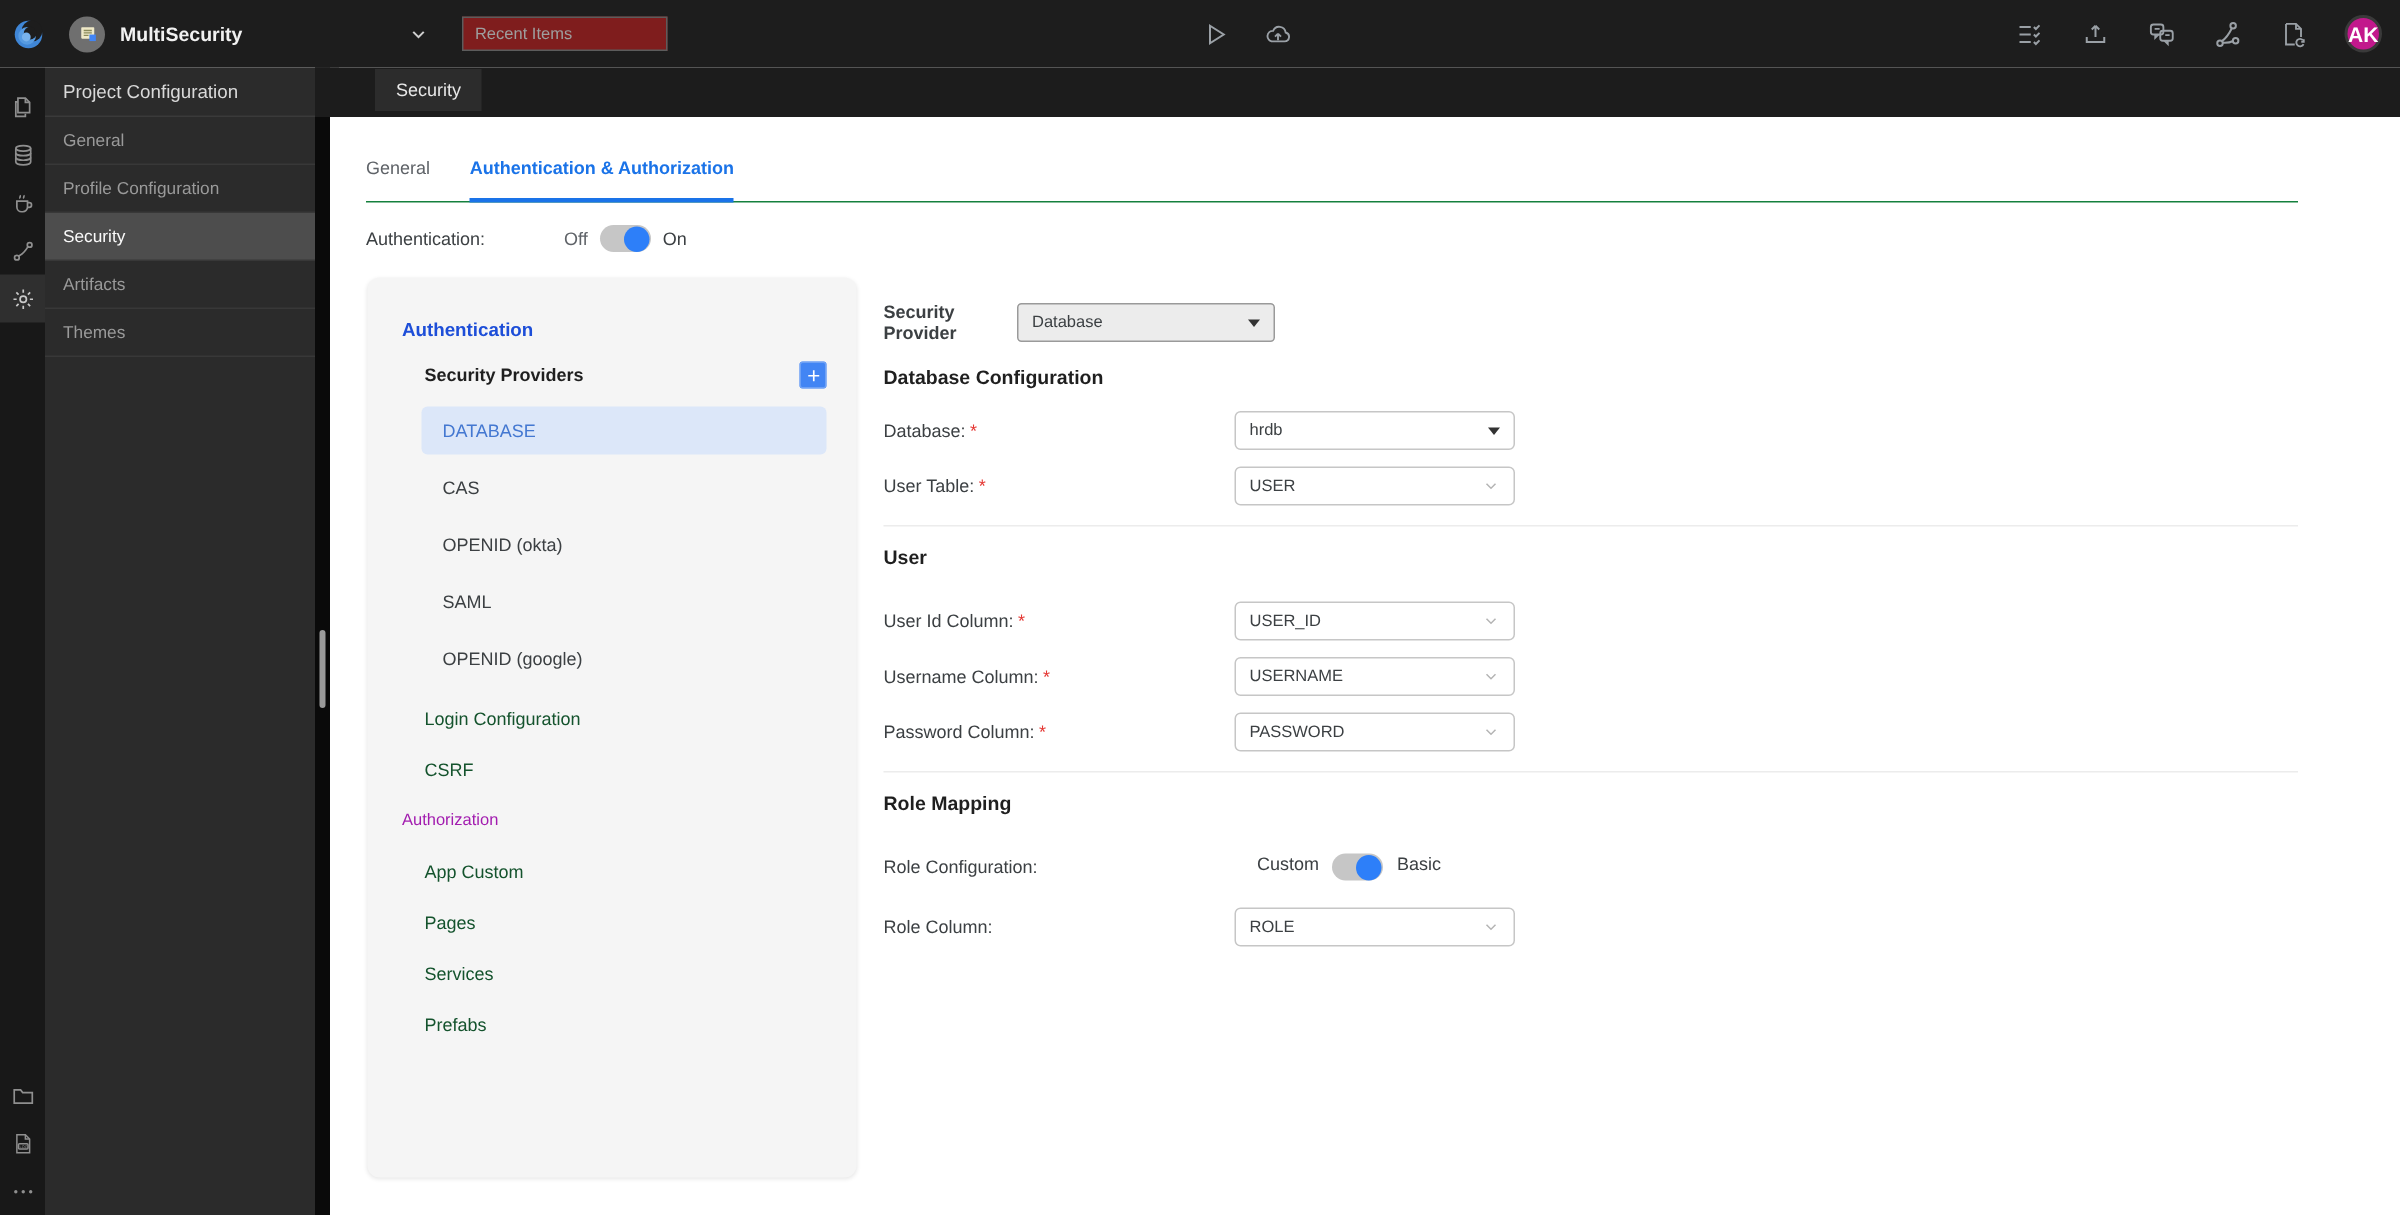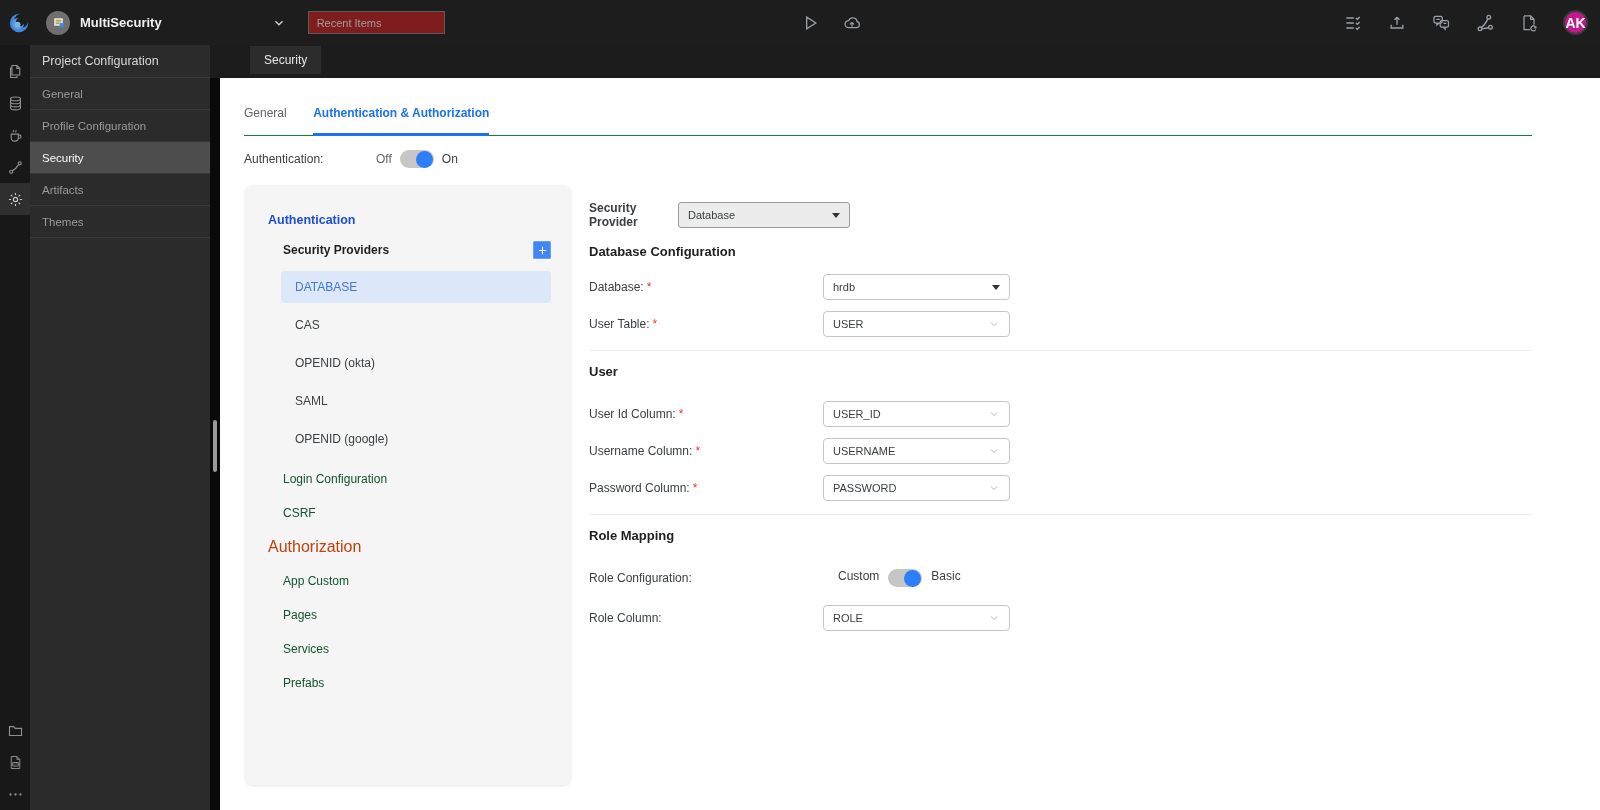--- a/index.html
+++ b/index.html
@@ -62,21 +62,21 @@
     border-radius:8px; box-shadow:0 1px 3px rgba(0,0,0,0.10); padding:28px 20px 0 23px; overflow:hidden; }
   .panel-h { font-size:12.5px; font-weight:bold; color:#1d4ed8; height:15px; }
   .sp-row { display:flex; justify-content:space-between; align-items:center; margin:13px 0 12px 15px; height:18px; }
   .sp-label { font-size:12px; font-weight:bold; color:#1f1f1f; }
   .plus-btn { width:18px; height:18px; background:#4285f4; border:none; border-radius:2px; cursor:pointer;
     display:flex; align-items:center; justify-content:center; box-shadow:inset 0 0 0 1px #6ea1f5; }
   .provider { height:32px; line-height:32px; margin:0 0 6px 13px; border-radius:4px; padding-left:14px;
     font-size:12px; color:#3c4043; cursor:pointer; }
   .provider.active { background:#dce7f9; color:#4478d1; }
   .panel-item { height:20px; line-height:20px; margin:14px 0 14px 15px; font-size:12px; color:#14532d; cursor:pointer; }
-  .panel-sub { height:20px; line-height:20px; margin:14px 0 6px 0; font-size:16px; color:#c2410c; }
+  .panel-sub { height:20px; line-height:20px; margin:14px 0 6px 0; font-size:11px; color:#a21caf; }
 
   
   .form { position:absolute; left:369px; top:124px; width:943px; }
   .frow { display:flex; align-items:center; height:26px; margin-bottom:11px; }
   .frow .flabel { width:234px; font-size:12px; color:#3c4043; }
   .req { color:#e53935; margin-left:3px; }
   .sel { width:187px; height:26px; border:1px solid #c6c6c6; border-radius:4px; background:#fff;
     display:flex; align-items:center; justify-content:space-between; padding:0 9px; font-size:11px;
     color:#3c4043; cursor:pointer; }
   .sel.native0 { width:172px; background:#ececec; border-color:#9a9a9a; border-radius:3px; }

